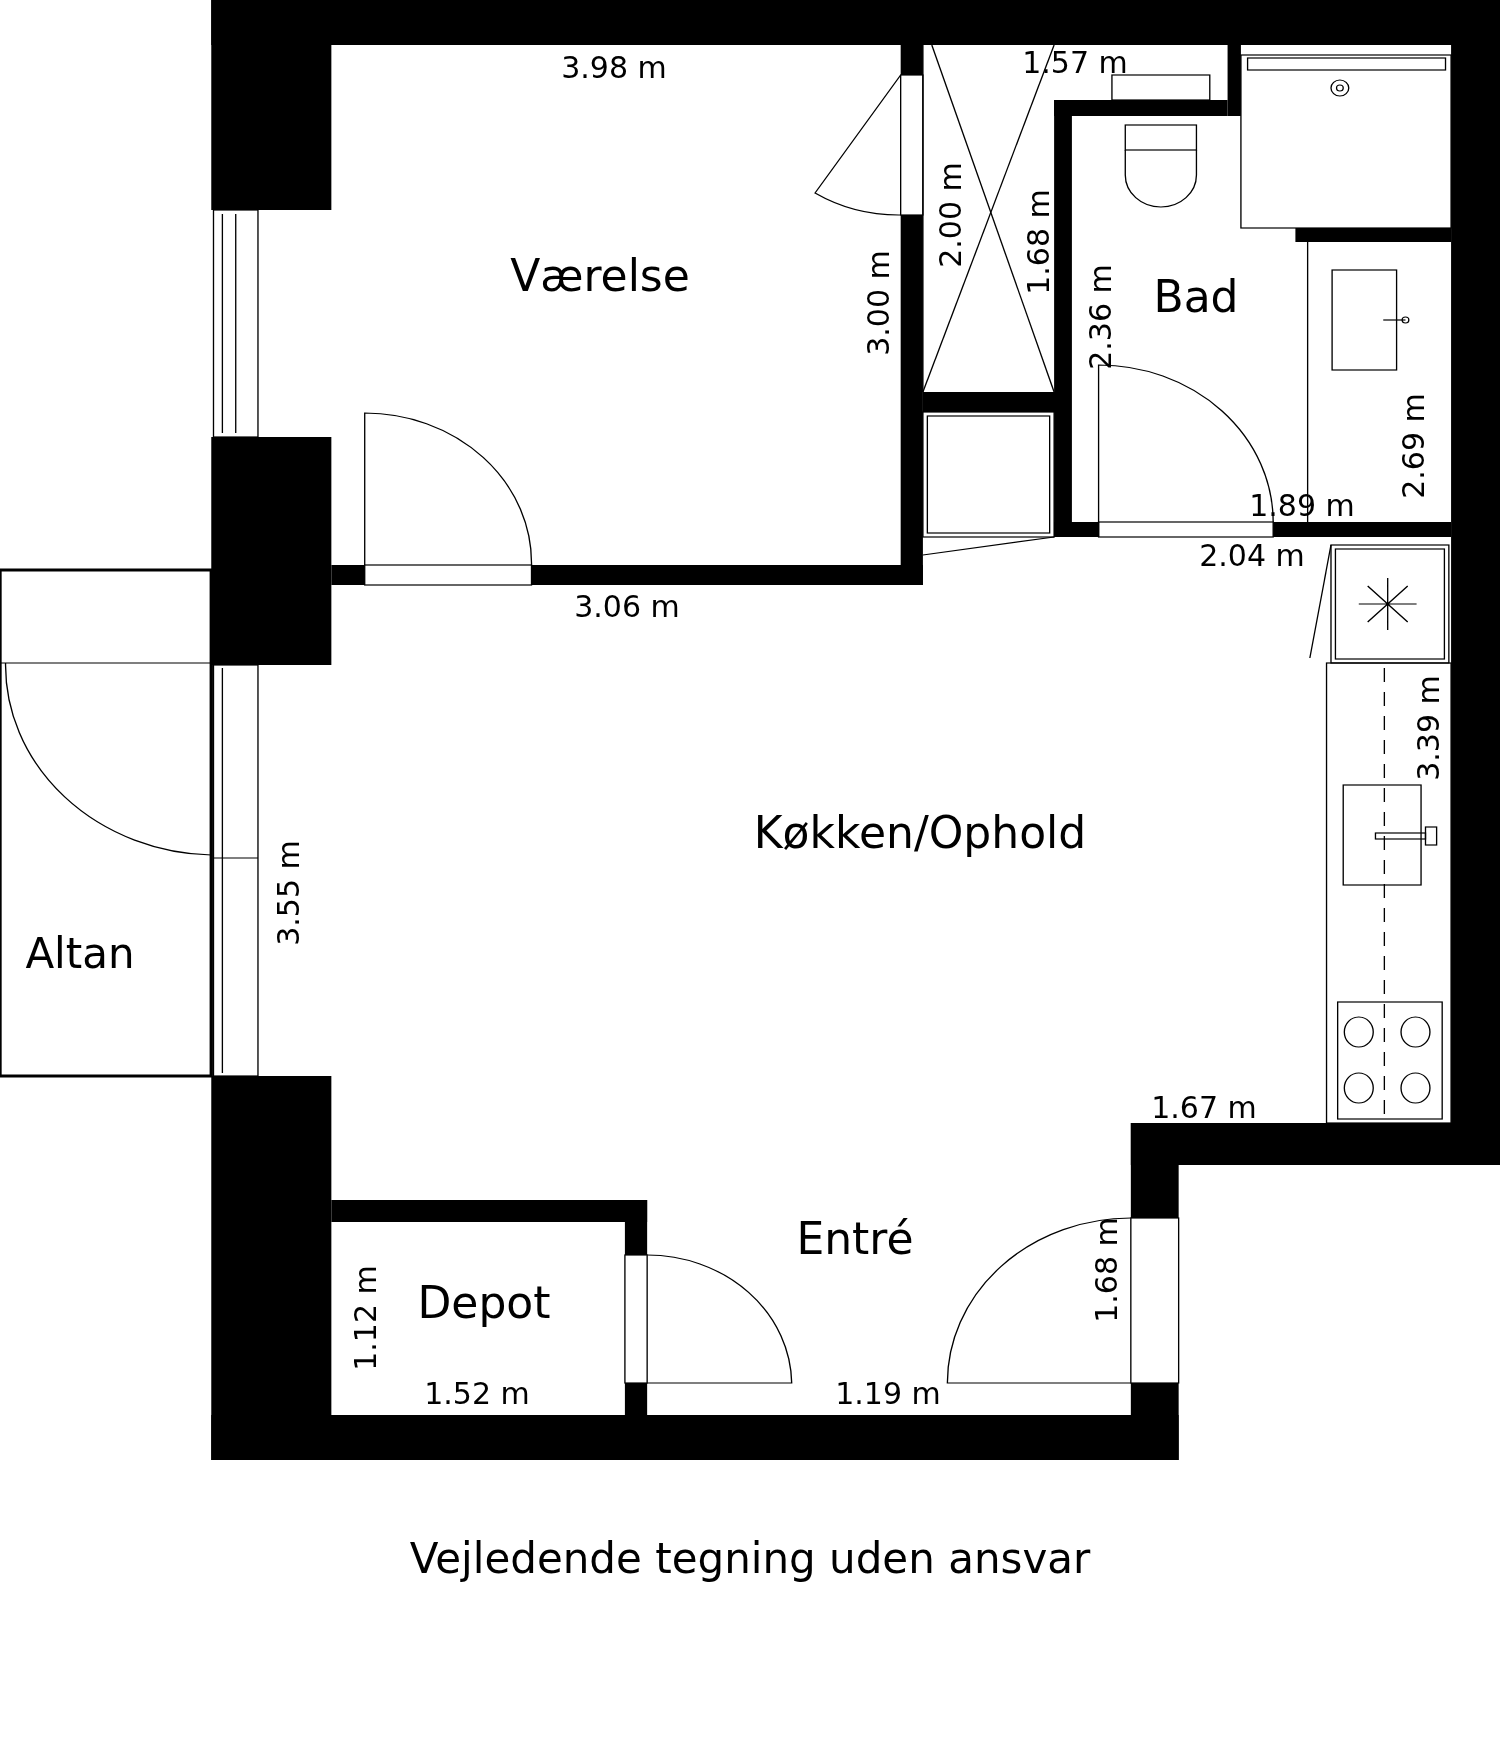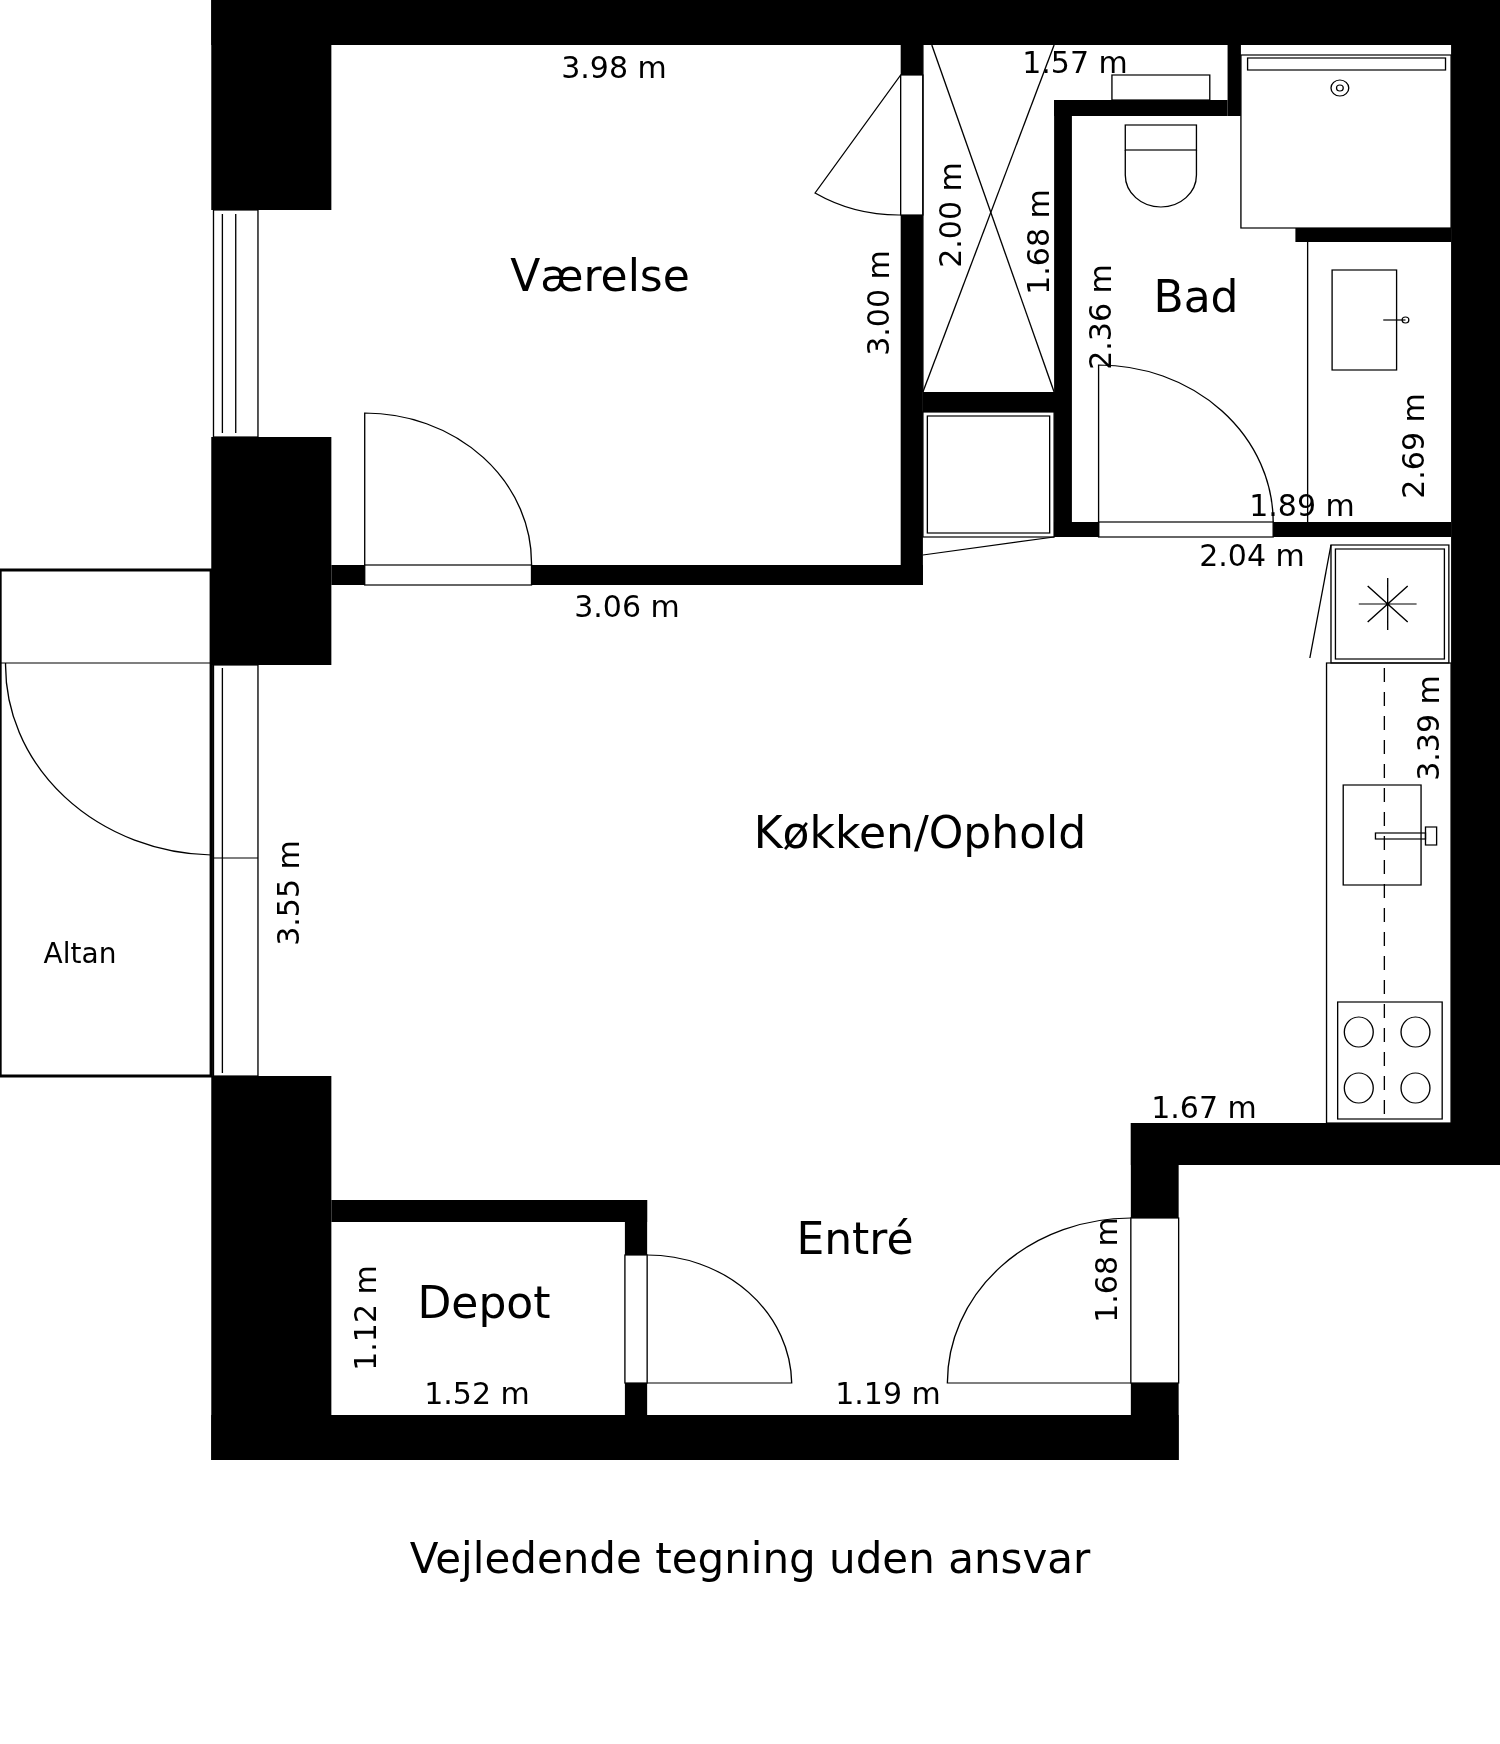--- a/index.html
+++ b/index.html
@@ -123,21 +123,21 @@
     <rect x="1017" y="1218" width="43" height="165"></rect>
     <path d="M1017 1218 A165 165 0 0 0 852 1383 L1017 1383"></path>
   </g>
 </svg>
 
 <div class="lbl room ctr" style="left:600px;top:263px;margin-top:12px;">Værelse</div>
 <div class="lbl room ctr" style="left:1196px;top:296px;">Bad</div>
 <div class="lbl room ctr" style="left:920px;top:832px;">Køkken/Ophold</div>
 <div class="lbl room ctr" style="left:855px;top:1238px;text-align:right;">Entré</div>
 <div class="lbl room ctr" style="left:484px;top:1302px;">Depot</div>
-<div class="lbl dim ctr" style="left:80px;top:953px;font-size:28px;">Altan</div>
+<div class="lbl dim ctr" style="left:80px;top:953px;font-size:42px;">Altan</div>
 
 <div class="lbl dim ctr" style="left:614px;top:67px;">3.98 m</div>
 <div class="lbl dim rot" style="left:878px;top:303px;">3.00 m</div>
 <div class="lbl dim ctr" style="left:627px;top:606px;">3.06 m</div>
 <div class="lbl dim ctr" style="left:1075px;top:62px;">1.57 m</div>
 <div class="lbl dim rot" style="left:950px;top:215px;">2.00 m</div>
 <div class="lbl dim rot" style="left:1038px;top:242px;">1.68 m</div>
 <div class="lbl dim rot" style="left:1100px;top:317px;">2.36 m</div>
 <div class="lbl dim rot" style="left:1413px;top:446px;">2.69 m</div>
 <div class="lbl dim ctr" style="left:1294px;top:505px;margin-left:8px;">1.89 m</div>

